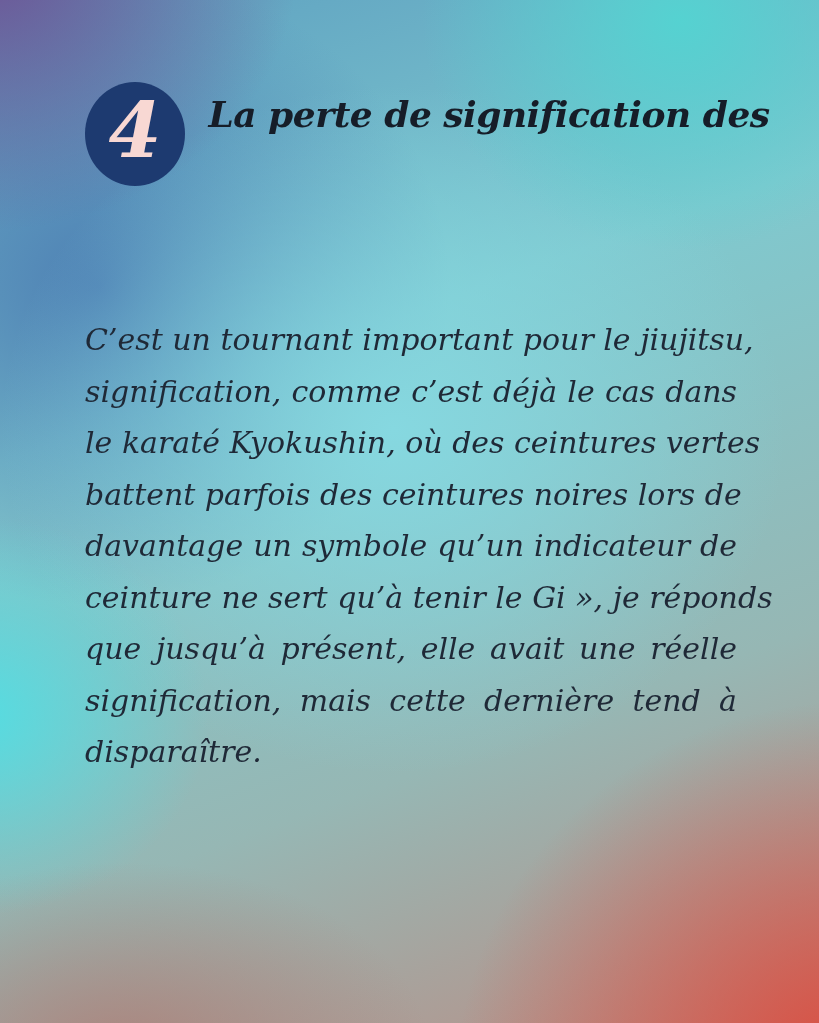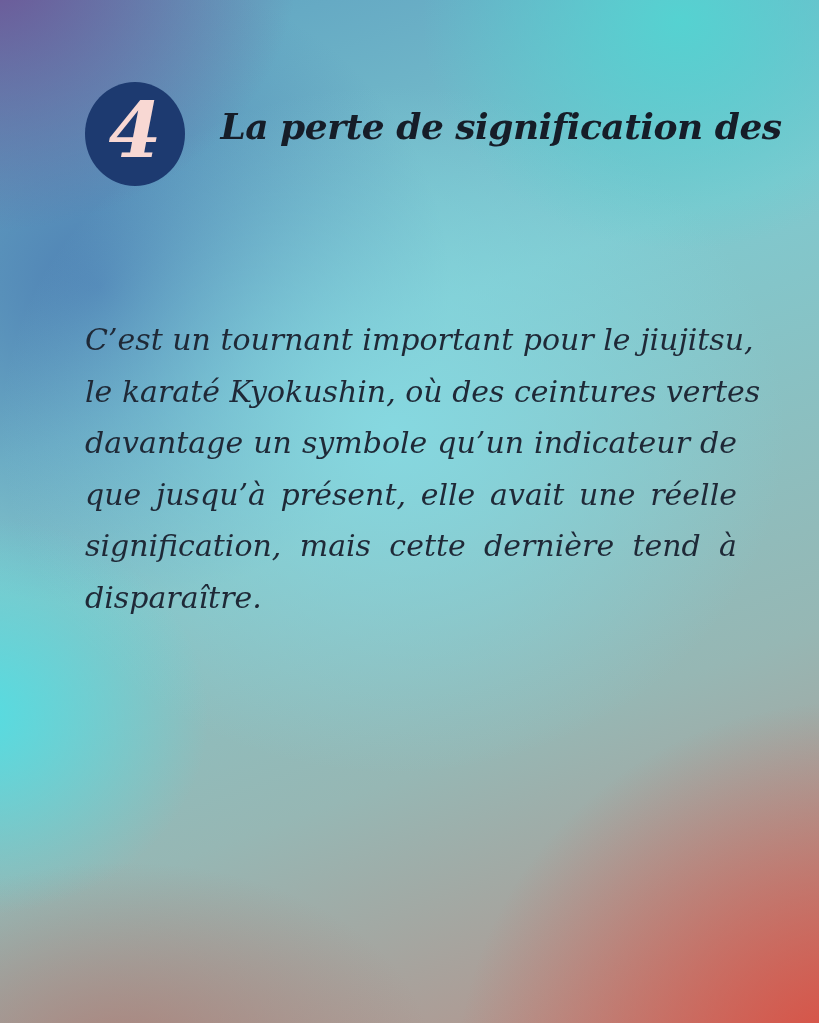--- a/index.html
+++ b/index.html
@@ -49,21 +49,21 @@
     font-size: 76px;
     line-height: 1;
     color: var(--badge-number, #f8d8d3);
     transform: translateY(-3px);
   }
   .title {
     position: absolute;
     left: 200px;
     top: 84px;
     width: 570px;
-    margin: 16px;
+    margin: 4px;
     text-align: center;
     font-style: italic;
     font-weight: 700;
     font-size: 36px;
     line-height: 53px;
     letter-spacing: -0.5px;
     color: var(--title-color, #161d28);
   }
   .title-line { display: block; }
   .body-text {
@@ -93,20 +93,23 @@
   <div class="badge">
     <span class="badge-num">4</span>
   </div>
 
   <h1 class="title">
     <span class="title-line">La perte de signification des</span>
   </h1>
 
   <div class="body-text">
     <div class="body-line">C’est un tournant important pour le jiujitsu,</div>
+    <div class="body-line">signification, comme c’est déjà le cas dans</div>
     <div class="body-line">le karaté Kyokushin, où des ceintures vertes</div>
+    <div class="body-line">battent parfois des ceintures noires lors de</div>
     <div class="body-line">davantage un symbole qu’un indicateur de</div>
+    <div class="body-line">ceinture ne sert qu’à tenir le Gi », je réponds</div>
     <div class="body-line">que jusqu’à présent, elle avait une réelle</div>
     <div class="body-line">signification, mais cette dernière tend à</div>
     <div class="body-line last">disparaître.</div>
   </div>
 
 </div>
 
 </body></html>

